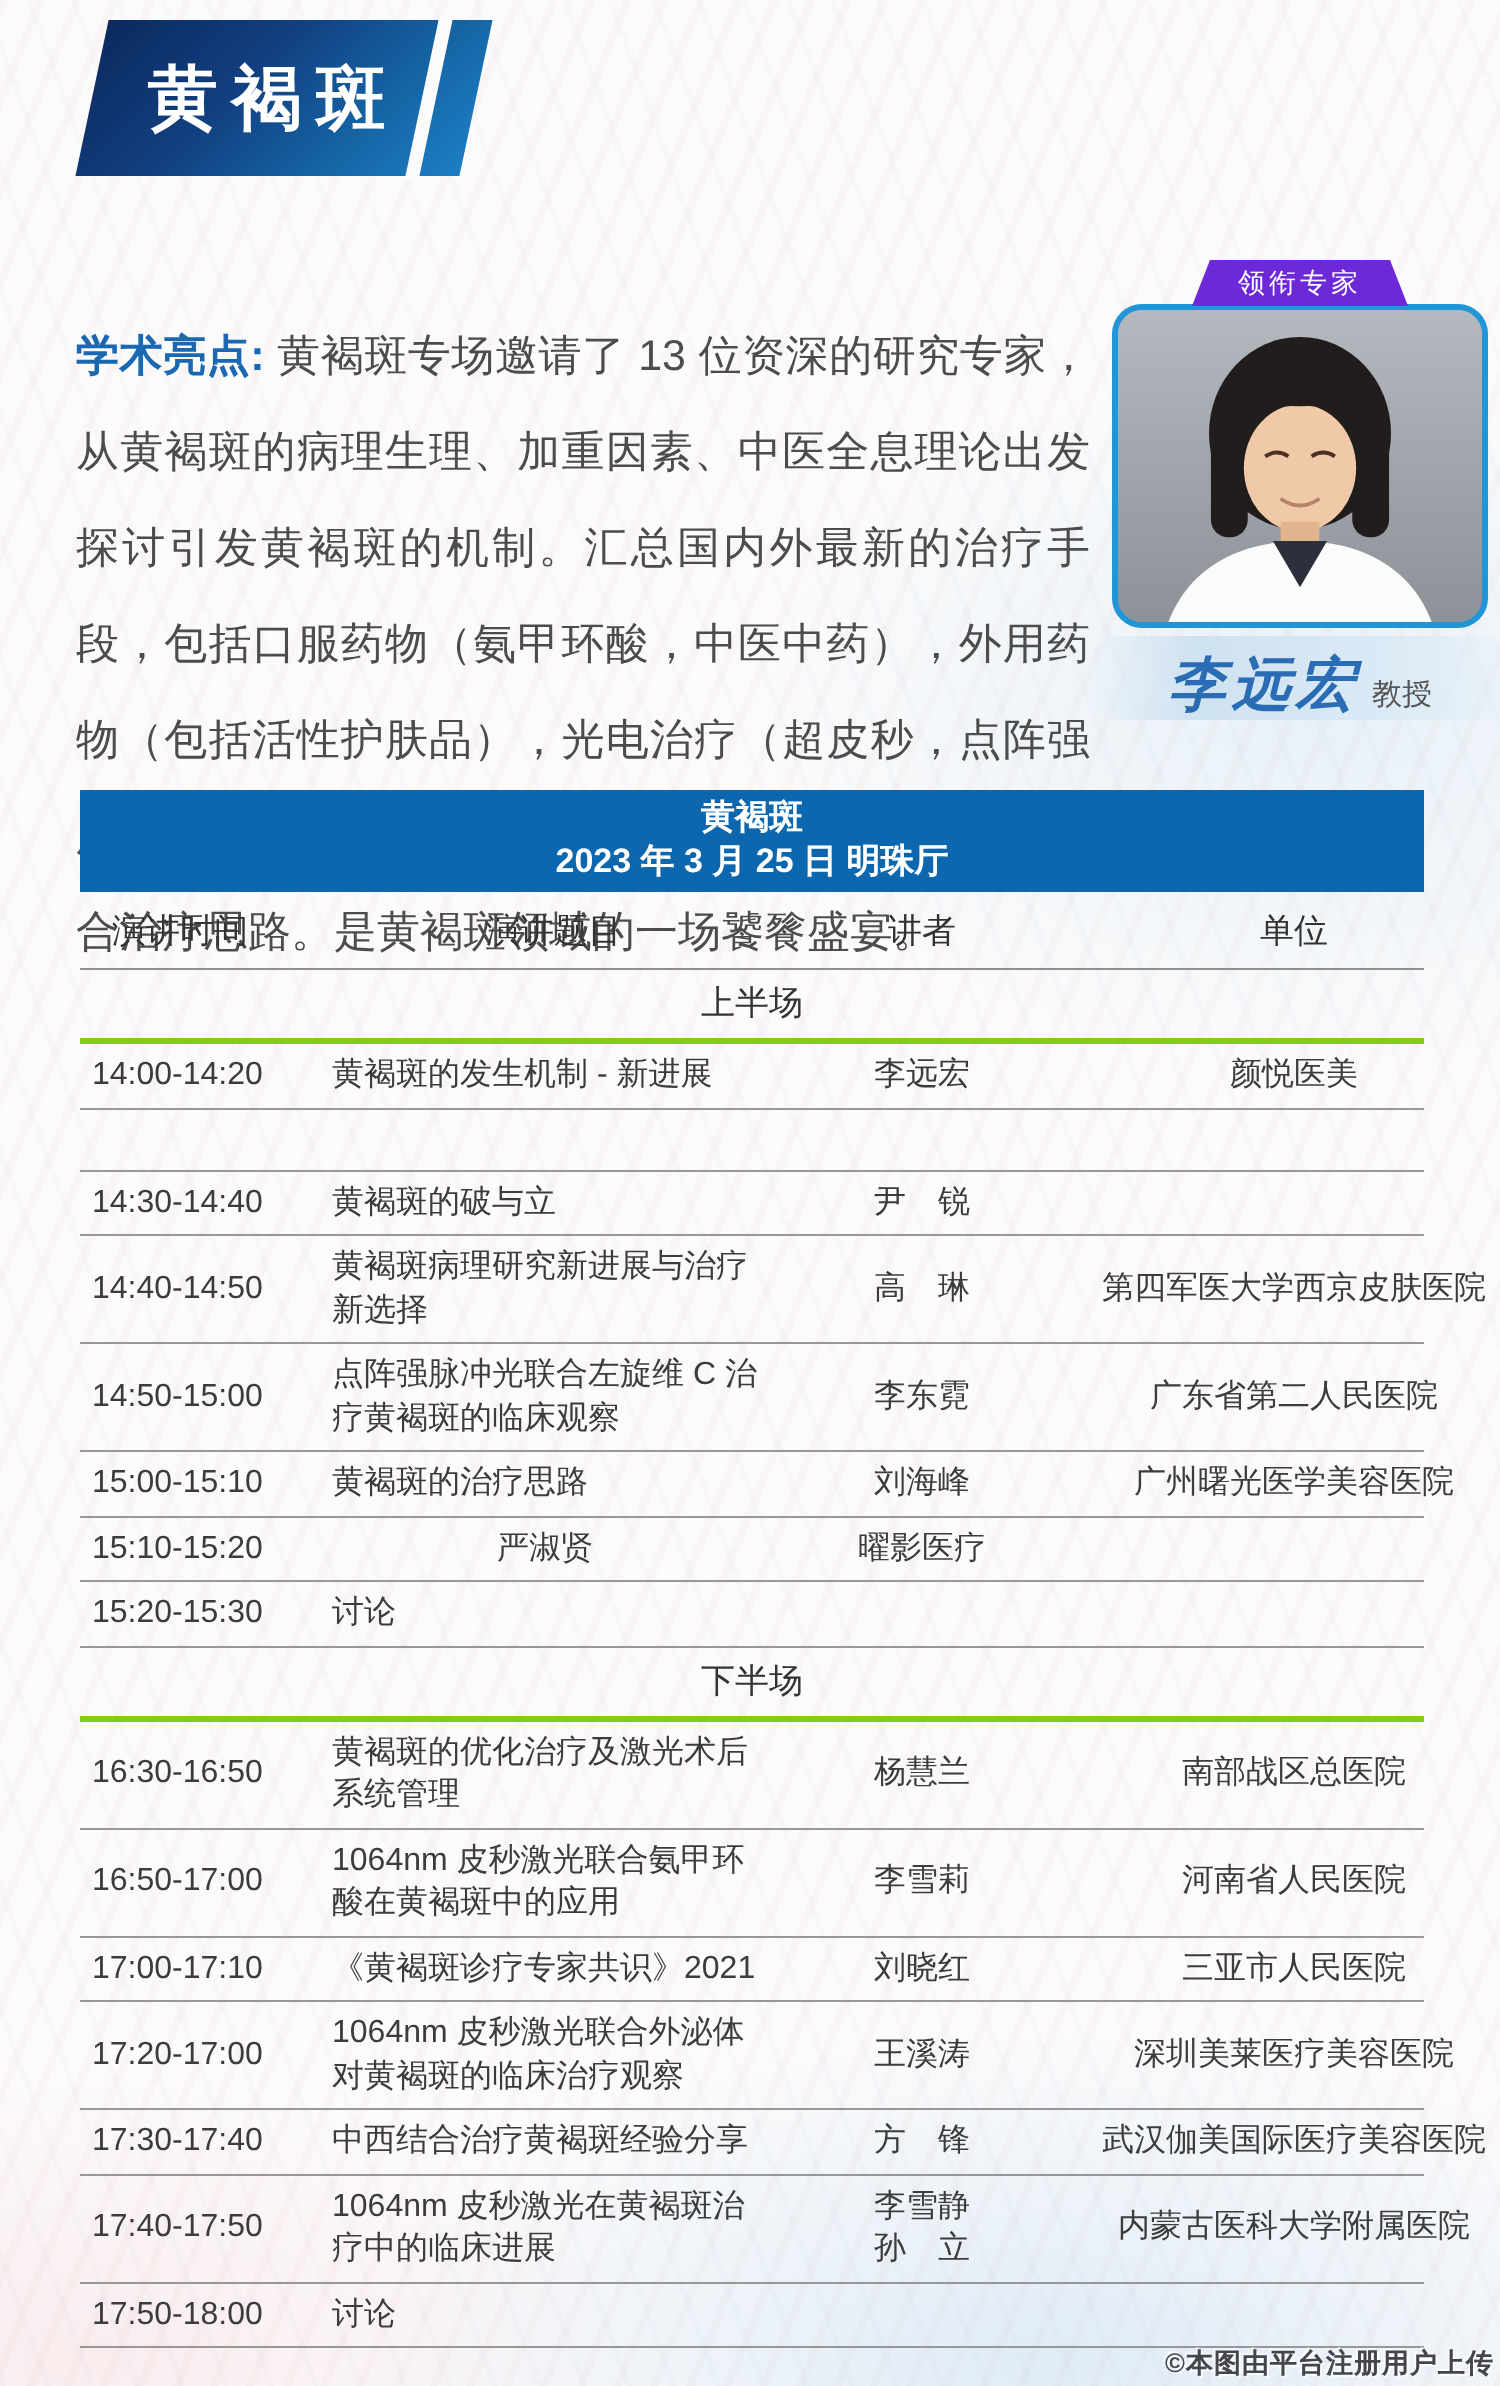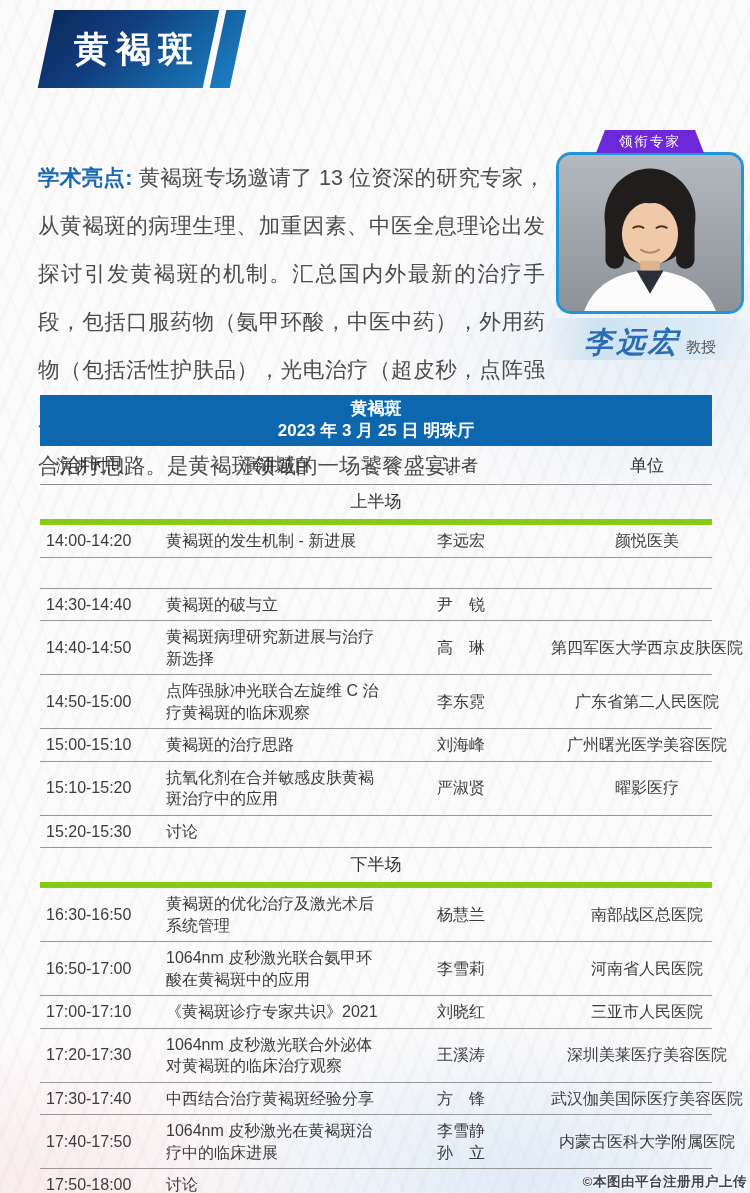--- a/index.html
+++ b/index.html
@@ -87,21 +87,21 @@
   .grid-row { display:grid; grid-template-columns:105px 225px 122px 220px; align-items:center;gap:15px; }
   .col-head {
     font-size:17px; color:#333; padding:8px 0 7px;
     border-bottom:1px solid #8f8f8f;
   }
   .col-head .c1 { padding-left:16px; }
   .col-head .c2 { padding-left:83px; }
   .col-head .c3, .col-head .c4 { text-align:center; }
   .section-label {
     text-align:center; font-size:17px; color:#333; padding:5px 0 6px;
-    border-bottom:6px solid #84cc16;
+    border-bottom:3px solid #84cc16;
   }
   .data-row { border-bottom:1px solid #979797; font-size:16px; color:#3c3c3c; }
   .data-row > div { padding-top:5px; padding-bottom:5px; line-height:21.5px; }
   .cell-time { padding-left:6px; white-space:nowrap; }
   .cell-topic { padding-left:6px; }
   .cell-speaker { text-align:center; white-space:pre-line; }
   .cell-org { text-align:center; }
   .row-empty { min-height:31px; }
 
   
@@ -197,21 +197,20 @@
     <div class="cell-org">广东省第二人民医院</div>
   </div>
   <div class="grid-row data-row">
     <div class="cell-time">15:00-15:10</div>
     <div class="cell-topic">黄褐斑的治疗思路</div>
     <div class="cell-speaker">刘海峰</div>
     <div class="cell-org">广州曙光医学美容医院</div>
   </div>
   <div class="grid-row data-row">
     <div class="cell-time">15:10-15:20</div>
-    <div class="cell-topic">抗氧化剂在合并敏感皮肤黄褐斑治疗中的应用</div>
     <div class="cell-speaker">严淑贤</div>
     <div class="cell-org">曜影医疗</div>
   </div>
   <div class="grid-row data-row">
     <div class="cell-time">15:20-15:30</div>
     <div class="cell-topic">讨论</div>
     <div class="cell-speaker"></div>
     <div class="cell-org"></div>
   </div>
 
@@ -229,21 +228,21 @@
     <div class="cell-speaker">李雪莉</div>
     <div class="cell-org">河南省人民医院</div>
   </div>
   <div class="grid-row data-row">
     <div class="cell-time">17:00-17:10</div>
     <div class="cell-topic">《黄褐斑诊疗专家共识》2021</div>
     <div class="cell-speaker">刘晓红</div>
     <div class="cell-org">三亚市人民医院</div>
   </div>
   <div class="grid-row data-row">
-    <div class="cell-time">17:20-17:30</div>
+    <div class="cell-time">17:20-17:00</div>
     <div class="cell-topic">1064nm 皮秒激光联合外泌体对黄褐斑的临床治疗观察</div>
     <div class="cell-speaker">王溪涛</div>
     <div class="cell-org">深圳美莱医疗美容医院</div>
   </div>
   <div class="grid-row data-row">
     <div class="cell-time">17:30-17:40</div>
     <div class="cell-topic">中西结合治疗黄褐斑经验分享</div>
     <div class="cell-speaker">方　锋</div>
     <div class="cell-org">武汉伽美国际医疗美容医院</div>
   </div>

